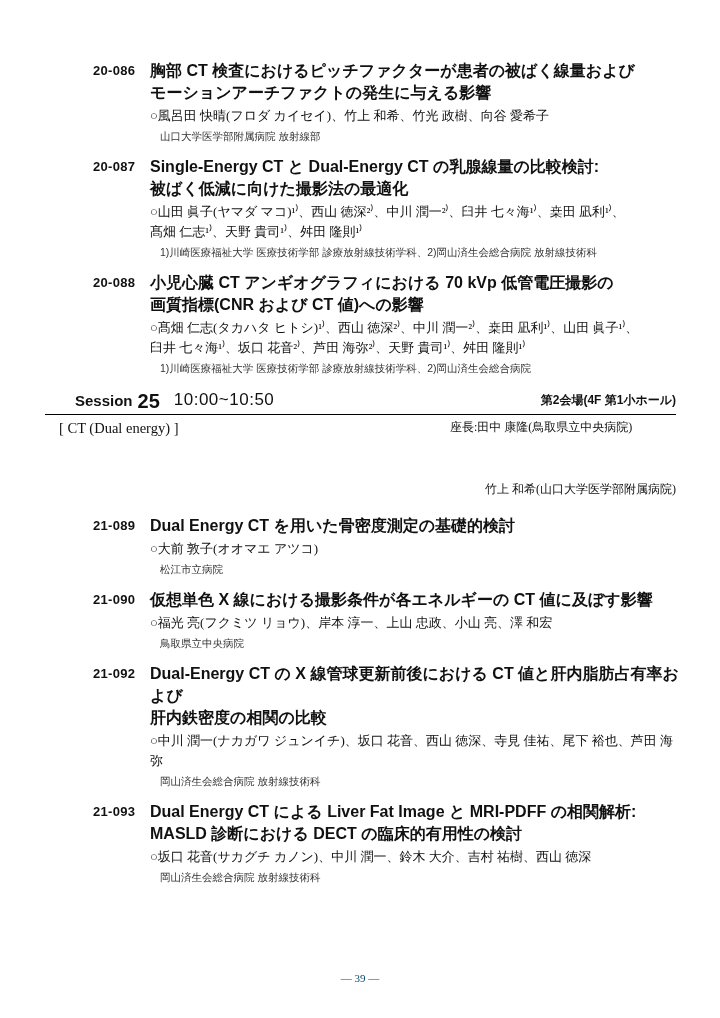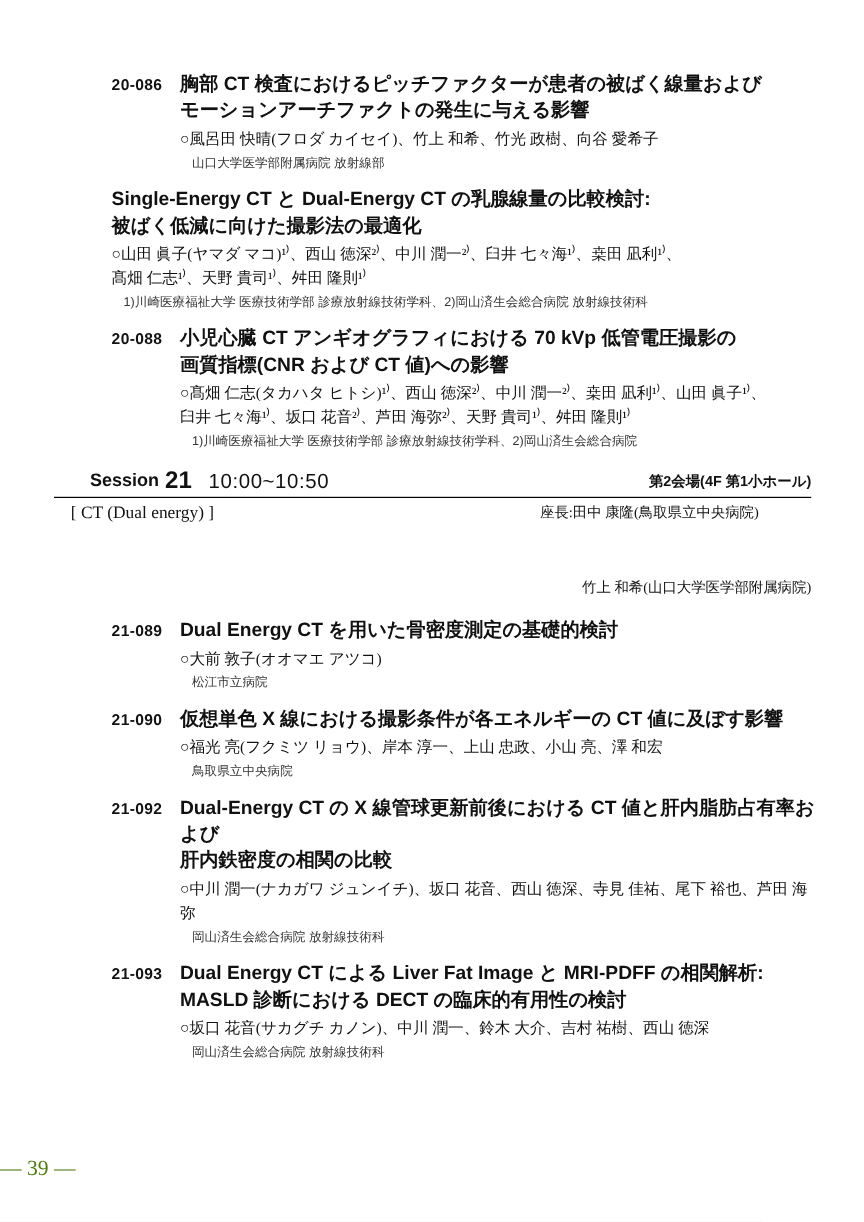--- a/index.html
+++ b/index.html
@@ -38,21 +38,21 @@
     white-space:pre-line;
   }
   .entry-affil {
     font-size:10.5px; line-height:17px;
     color:#333;
     margin-top:2px;
     padding-left:10px;
   }
   
   .session-block { margin:14px 44px 0 45px; }
-  .session-row { display:flex; align-items:center; padding-left:30px; }
+  .session-row { display:flex; align-items:flex-start; padding-left:30px; }
   .session-word { font-weight:bold; font-size:15px; line-height:20px; }
   .session-num { font-weight:bold; font-size:20px; line-height:20px; margin-left:5px; }
   .session-time { font-size:17px; line-height:17px; margin-left:14px; letter-spacing:0.5px; }
   .session-venue { margin-left:auto; font-size:12px; font-weight:600; line-height:18px; }
   .session-rule { border:none; border-top:1.5px solid #000; margin:3px 0 2px 0; }
   .session-sub { display:flex; align-items:flex-start; }
   .session-category {
     font-family:"Liberation Serif", serif;
     font-size:14.5px; line-height:22px;
     padding-left:14px;
@@ -63,43 +63,44 @@
     font-family:"Liberation Serif", serif;
     font-size:12px; line-height:19px;
     padding-top:1px;
   }
   .chair-line { display:block; }
   .chair-line.indent { padding-left:35px;margin-top:43px; }
   
   .page-footer {
     position:absolute; left:0; bottom:34px;
     width:100%;
-    text-align:left;
+    text-align:center;
     font-family:"Liberation Serif", serif;
-    font-size:18px;
-    color:#4d7c0f;
+    font-size:11px;
+    color:#0c4a6e;
   }
 </style>
 </head>
 <body>
 
 <div class="page">
 
   <section class="entries entries-top">
   <div class="entry">
     <div class="entry-id">20-086</div>
     <div class="entry-body">
       <div class="entry-title">胸部 CT 検査におけるピッチファクターが患者の被ばく線量および
 モーションアーチファクトの発生に与える影響</div>
       <div class="entry-authors">○風呂田 快晴(フロダ カイセイ)、竹上 和希、竹光 政樹、向谷 愛希子</div>
       <div class="entry-affil">山口大学医学部附属病院 放射線部</div>
     </div>
   </div>
 
   <div class="entry">
+    <div class="entry-id">20-087</div>
     <div class="entry-body">
       <div class="entry-title">Single-Energy CT と Dual-Energy CT の乳腺線量の比較検討:
 被ばく低減に向けた撮影法の最適化</div>
       <div class="entry-authors">○山田 眞子(ヤマダ マコ)¹⁾、西山 徳深²⁾、中川 潤一²⁾、臼井 七々海¹⁾、桒田 凪利¹⁾、
 髙畑 仁志¹⁾、天野 貴司¹⁾、舛田 隆則¹⁾</div>
       <div class="entry-affil">1)川崎医療福祉大学 医療技術学部 診療放射線技術学科、2)岡山済生会総合病院 放射線技術科</div>
     </div>
   </div>
 
   <div class="entry">
@@ -110,21 +111,21 @@
       <div class="entry-authors">○髙畑 仁志(タカハタ ヒトシ)¹⁾、西山 徳深²⁾、中川 潤一²⁾、桒田 凪利¹⁾、山田 眞子¹⁾、
 臼井 七々海¹⁾、坂口 花音²⁾、芦田 海弥²⁾、天野 貴司¹⁾、舛田 隆則¹⁾</div>
       <div class="entry-affil">1)川崎医療福祉大学 医療技術学部 診療放射線技術学科、2)岡山済生会総合病院</div>
     </div>
   </div>
 </section>
 
   <section class="session-block">
     <div class="session-row">
       <span class="session-word">Session</span>
-      <span class="session-num">21</span>
+      <span class="session-num">25</span>
       <span class="session-time">10:00~10:50</span>
       <span class="session-venue">第2会場(4F 第1小ホール)</span>
     </div>
     <hr class="session-rule">
     <div class="session-sub">
       <span class="session-category">[ CT (Dual energy) ]</span>
       <div class="chairs">
         <span class="chair-line"><span>座長:</span><span>田中 康隆(鳥取県立中央病院)</span></span>
         <span class="chair-line indent"><span>竹上 和希(山口大学医学部附属病院)</span></span>
       </div>

